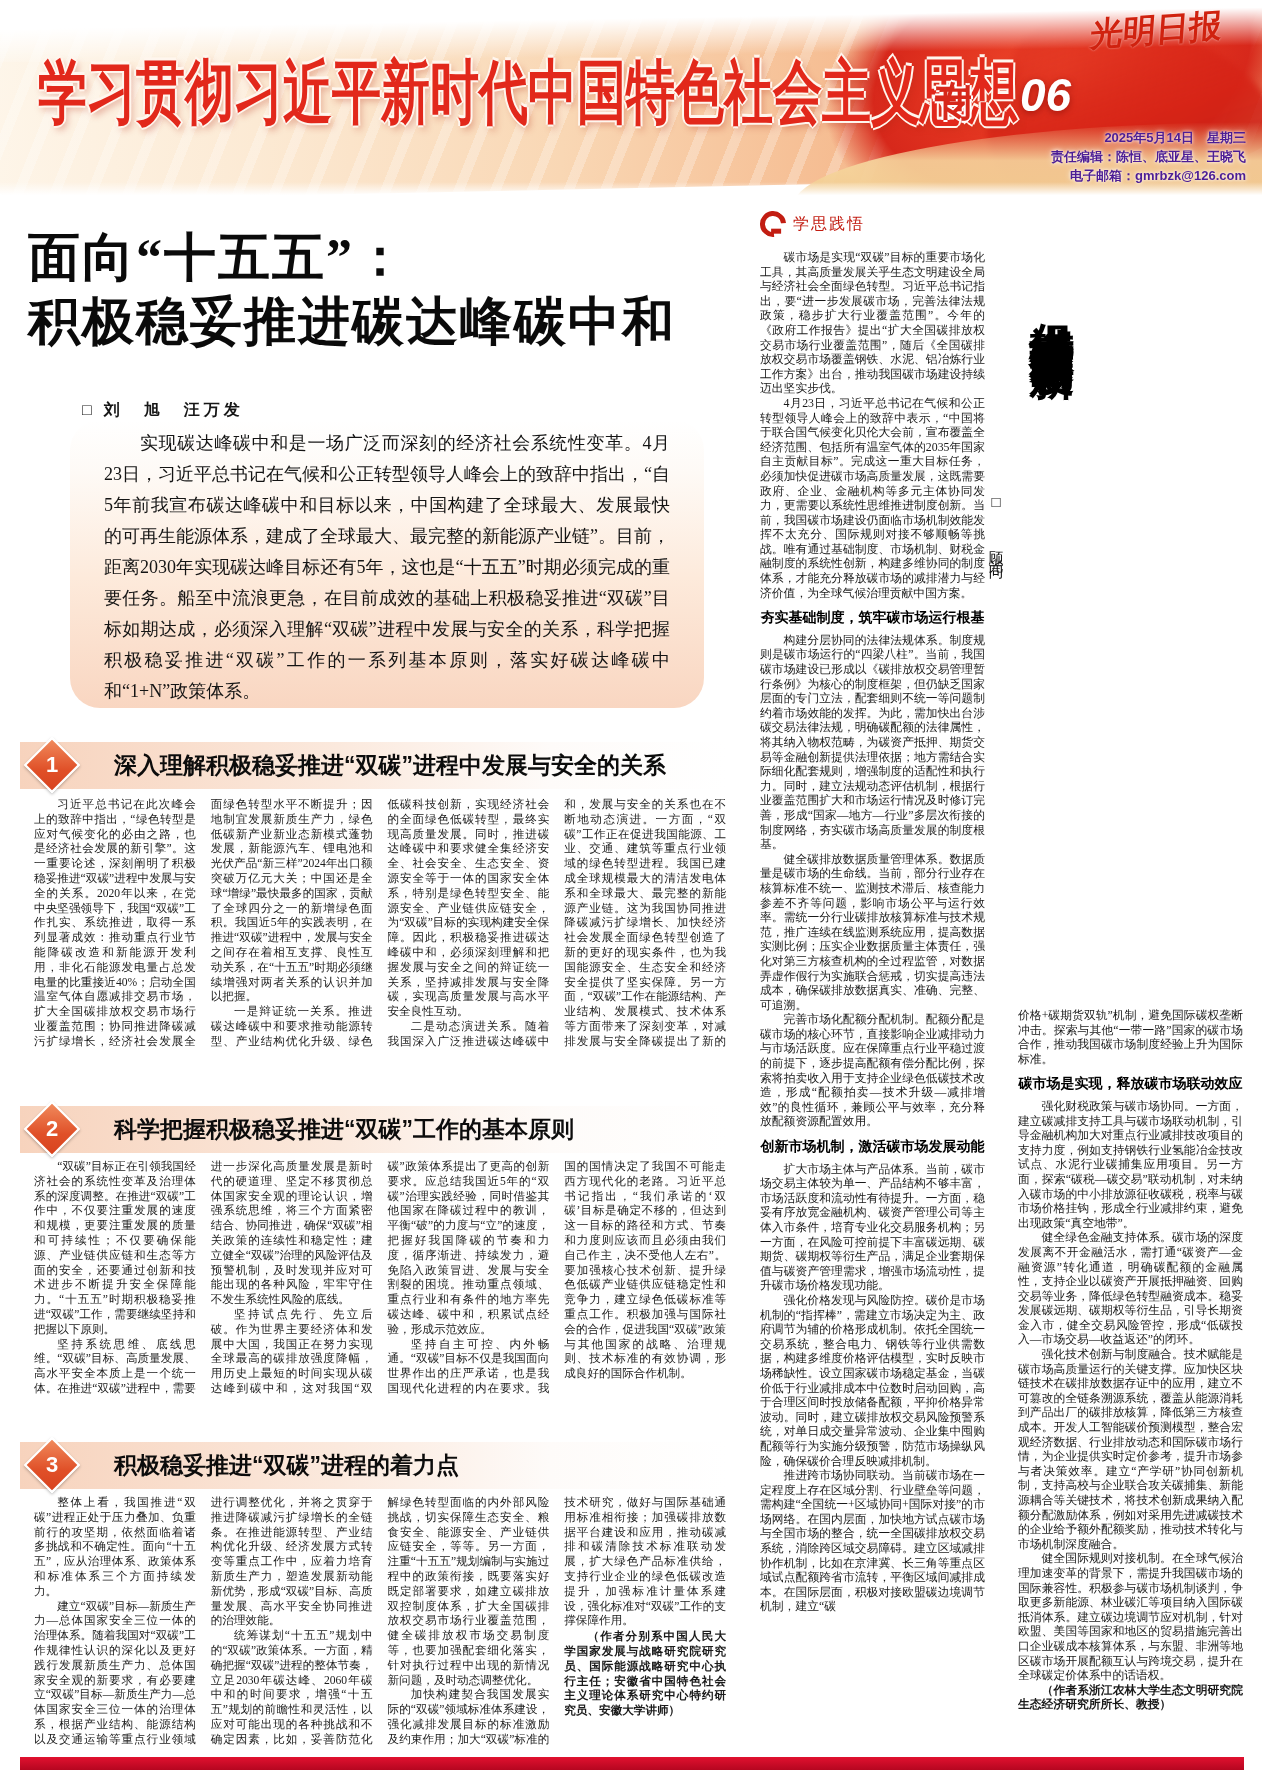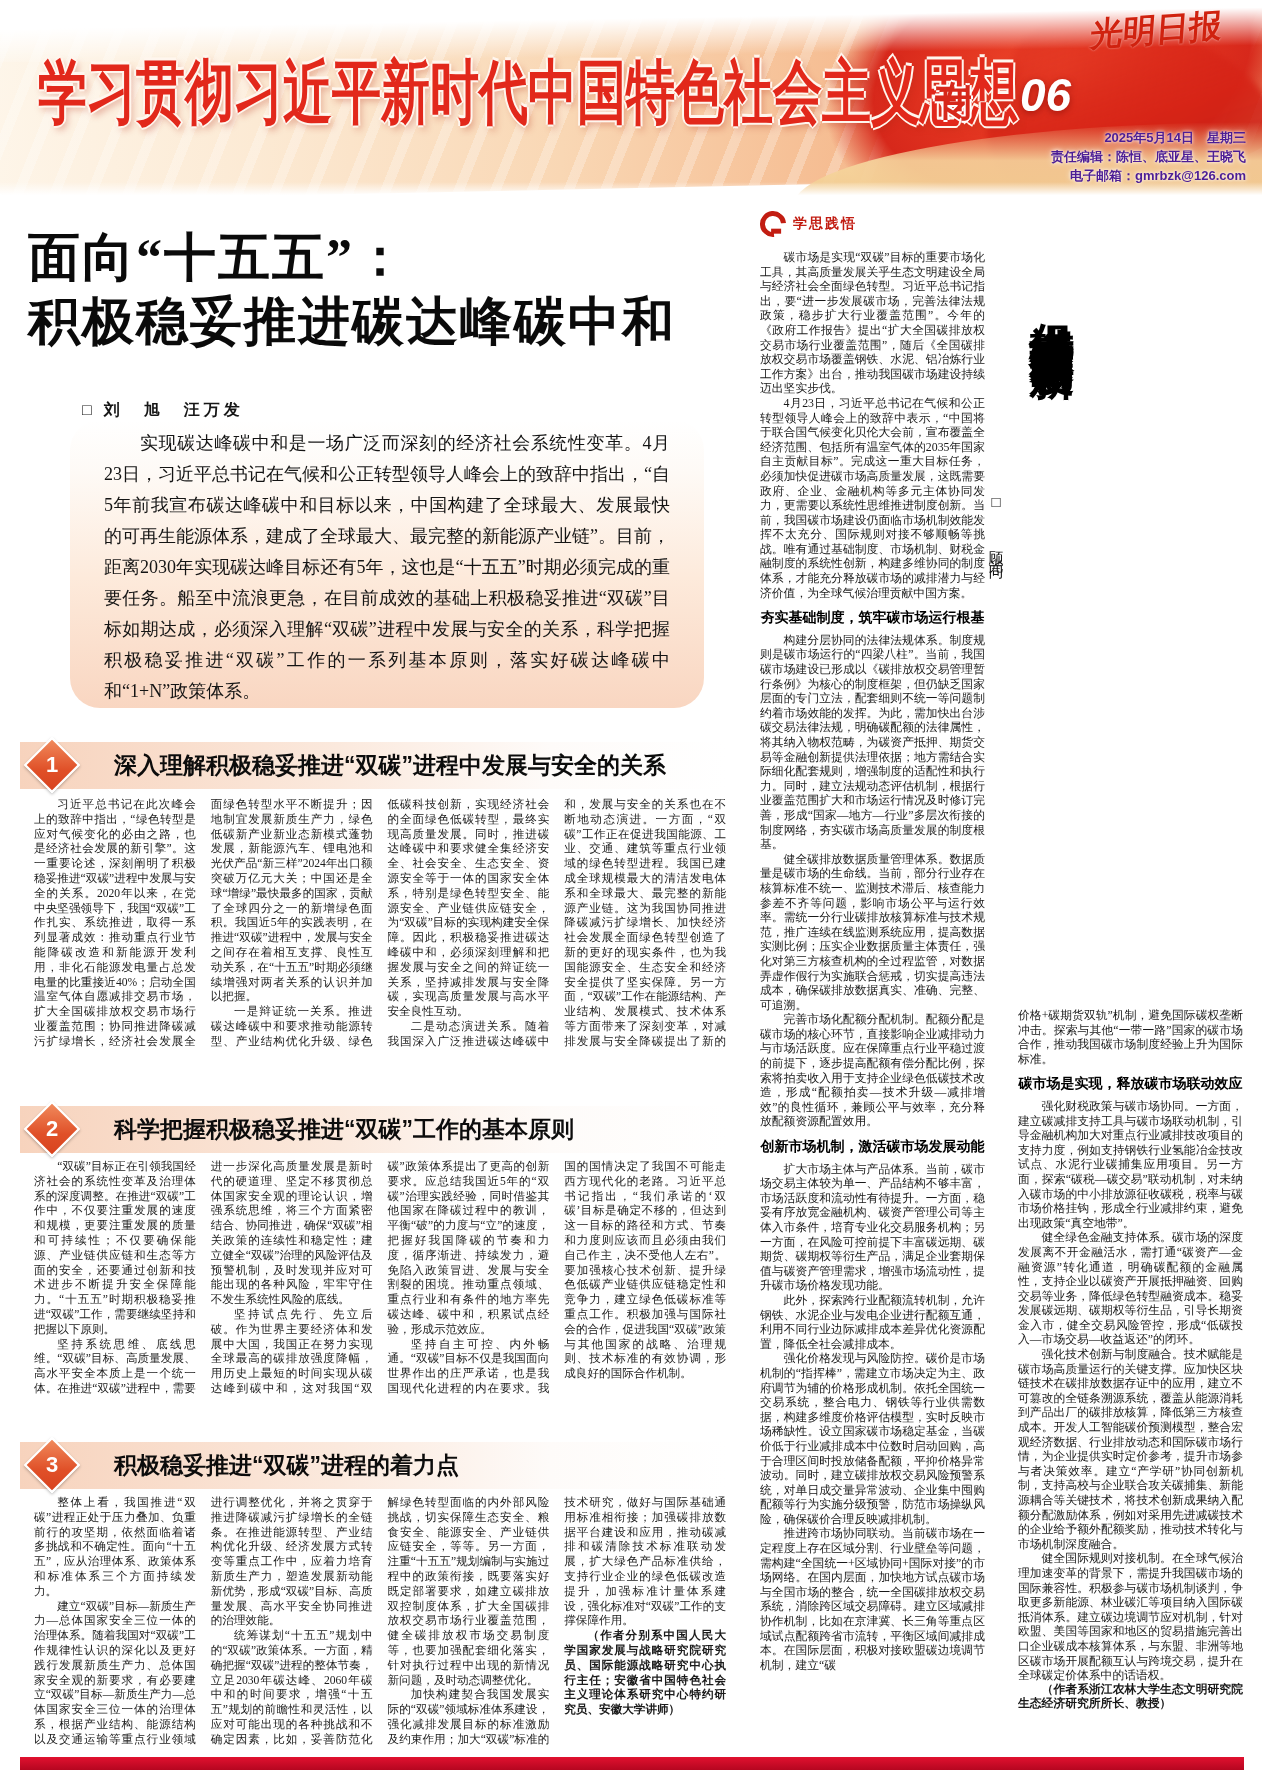--- a/index.html
+++ b/index.html
@@ -55,29 +55,29 @@
     box-shadow:1px 1px 3px rgba(0,0,0,.25); }
   .diamond span { position:absolute; left:0; top:0; width:100%; height:100%; transform:rotate(-45deg);
     display:flex; align-items:center; justify-content:center; color:#fff;
     font-family:"Liberation Sans",sans-serif; font-weight:700; font-size:22px; }
   .sec-title { position:absolute; left:94px; top:0; line-height:47px;
     font-family:"Liberation Sans",sans-serif; font-weight:700; font-size:23px; color:#0c0c0c; }
   .sec-body { position:absolute; left:34px; width:692px; column-count:4; column-gap:15px;
     font-size:11.6px; line-height:14.8px; text-align:justify; color:#1b1b1b; overflow:hidden; }
   .sec-body p, .col p { margin:0; text-indent:2em; }
   p.cont { text-indent:0; }
-  p.attrib { font-family:Liberation Mono, monospace; font-weight:700; }
+  p.attrib { font-family:Liberation Sans, sans-serif; font-weight:700; }
   .redbar { position:absolute; left:20px; top:1757px; width:1224px; height:13px;
     background:linear-gradient(180deg,#e1112f,#b50620); }
   
   .side-badge { position:absolute; left:760px; top:206px; height:36px; display:flex; align-items:center; }
   .g-ring { position:relative; width:26px; height:26px; border:5px solid #c21d12; border-radius:50%;
     border-right-color:transparent; transform:rotate(40deg); margin-right:7px; }
   .g-ring i { position:absolute; right:-4px; top:9px; width:10px; height:5px; background:#c21d12; transform:rotate(-40deg); }
-  .badge-label { font-family:"Liberation Sans",sans-serif; font-weight:700; font-size:14px; color:#c21d12; letter-spacing:2px; }
+  .badge-label { font-family:"Liberation Sans",sans-serif; font-weight:400; font-size:16px; color:#c21d12; letter-spacing:2px; }
   .col { position:absolute; font-size:11.8px; line-height:14.6px; text-align:justify; color:#191919; overflow:hidden; }
   .col .subhead { font-family:"Liberation Sans",sans-serif; font-weight:700; font-size:14px; text-align:center;
     text-indent:0; margin:10px 0 8px; color:#000; }
   .col-a { left:760px; top:250px; width:225px; height:1502px; }
   .col-b { left:1018px; top:1008px; width:225px; height:746px; }
   .v-byline { position:absolute; left:986px; top:494px; writing-mode:vertical-rl; font-size:15px;
     letter-spacing:7px; color:#111; }
   .v-title { position:absolute; left:1022px; top:288px; writing-mode:vertical-rl; font-weight:900;
     font-size:45px; letter-spacing:2px; color:#000; }
 </style>
@@ -161,21 +161,20 @@
 
 <div class="col col-a">
     <p>碳市场是实现“双碳”目标的重要市场化工具，其高质量发展关乎生态文明建设全局与经济社会全面绿色转型。习近平总书记指出，要“进一步发展碳市场，完善法律法规政策，稳步扩大行业覆盖范围”。今年的《政府工作报告》提出“扩大全国碳排放权交易市场行业覆盖范围”，随后《全国碳排放权交易市场覆盖钢铁、水泥、铝冶炼行业工作方案》出台，推动我国碳市场建设持续迈出坚实步伐。</p>
     <p>4月23日，习近平总书记在气候和公正转型领导人峰会上的致辞中表示，“中国将于联合国气候变化贝伦大会前，宣布覆盖全经济范围、包括所有温室气体的2035年国家自主贡献目标”。完成这一重大目标任务，必须加快促进碳市场高质量发展，这既需要政府、企业、金融机构等多元主体协同发力，更需要以系统性思维推进制度创新。当前，我国碳市场建设仍面临市场机制效能发挥不太充分、国际规则对接不够顺畅等挑战。唯有通过基础制度、市场机制、财税金融制度的系统性创新，构建多维协同的制度体系，才能充分释放碳市场的减排潜力与经济价值，为全球气候治理贡献中国方案。</p>
     <div class="subhead">夯实基础制度，筑牢碳市场运行根基</div>
     <p>构建分层协同的法律法规体系。制度规则是碳市场运行的“四梁八柱”。当前，我国碳市场建设已形成以《碳排放权交易管理暂行条例》为核心的制度框架，但仍缺乏国家层面的专门立法，配套细则不统一等问题制约着市场效能的发挥。为此，需加快出台涉碳交易法律法规，明确碳配额的法律属性，将其纳入物权范畴，为碳资产抵押、期货交易等金融创新提供法理依据；地方需结合实际细化配套规则，增强制度的适配性和执行力。同时，建立法规动态评估机制，根据行业覆盖范围扩大和市场运行情况及时修订完善，形成“国家—地方—行业”多层次衔接的制度网络，夯实碳市场高质量发展的制度根基。</p>
     <p>健全碳排放数据质量管理体系。数据质量是碳市场的生命线。当前，部分行业存在核算标准不统一、监测技术滞后、核查能力参差不齐等问题，影响市场公平与运行效率。需统一分行业碳排放核算标准与技术规范，推广连续在线监测系统应用，提高数据实测比例；压实企业数据质量主体责任，强化对第三方核查机构的全过程监管，对数据弄虚作假行为实施联合惩戒，切实提高违法成本，确保碳排放数据真实、准确、完整、可追溯。</p>
     <p>完善市场化配额分配机制。配额分配是碳市场的核心环节，直接影响企业减排动力与市场活跃度。应在保障重点行业平稳过渡的前提下，逐步提高配额有偿分配比例，探索将拍卖收入用于支持企业绿色低碳技术改造，形成“配额拍卖—技术升级—减排增效”的良性循环，兼顾公平与效率，充分释放配额资源配置效用。</p>
     <div class="subhead">创新市场机制，激活碳市场发展动能</div>
     <p>扩大市场主体与产品体系。当前，碳市场交易主体较为单一、产品结构不够丰富，市场活跃度和流动性有待提升。一方面，稳妥有序放宽金融机构、碳资产管理公司等主体入市条件，培育专业化交易服务机构；另一方面，在风险可控前提下丰富碳远期、碳期货、碳期权等衍生产品，满足企业套期保值与碳资产管理需求，增强市场流动性，提升碳市场价格发现功能。</p>
-    <p>此外，探索跨行业配额流转机制，允许钢铁、水泥企业与发电企业进行配额互通，利用不同行业边际减排成本差异优化资源配置，降低全社会减排成本。</p>
     <p>强化价格发现与风险防控。碳价是市场机制的“指挥棒”，需建立市场决定为主、政府调节为辅的价格形成机制。依托全国统一交易系统，整合电力、钢铁等行业供需数据，构建多维度价格评估模型，实时反映市场稀缺性。设立国家碳市场稳定基金，当碳价低于行业减排成本中位数时启动回购，高于合理区间时投放储备配额，平抑价格异常波动。同时，建立碳排放权交易风险预警系统，对单日成交量异常波动、企业集中囤购配额等行为实施分级预警，防范市场操纵风险，确保碳价合理反映减排机制。</p>
     <p>推进跨市场协同联动。当前碳市场在一定程度上存在区域分割、行业壁垒等问题，需构建“全国统一+区域协同+国际对接”的市场网络。在国内层面，加快地方试点碳市场与全国市场的整合，统一全国碳排放权交易系统，消除跨区域交易障碍。建立区域减排协作机制，比如在京津冀、长三角等重点区域试点配额跨省市流转，平衡区域间减排成本。在国际层面，积极对接欧盟碳边境调节机制，建立“碳</p>
   </div>
 
 <div class="v-byline">□　顾光同</div>
 <div class="v-title">促进碳市场高质量发展的制度创新</div>
 
 <div class="col col-b">
     <p class="cont">价格+碳期货双轨”机制，避免国际碳权垄断冲击。探索与其他“一带一路”国家的碳市场合作，推动我国碳市场制度经验上升为国际标准。</p>
     <div class="subhead">碳市场是实现，释放碳市场联动效应</div>

